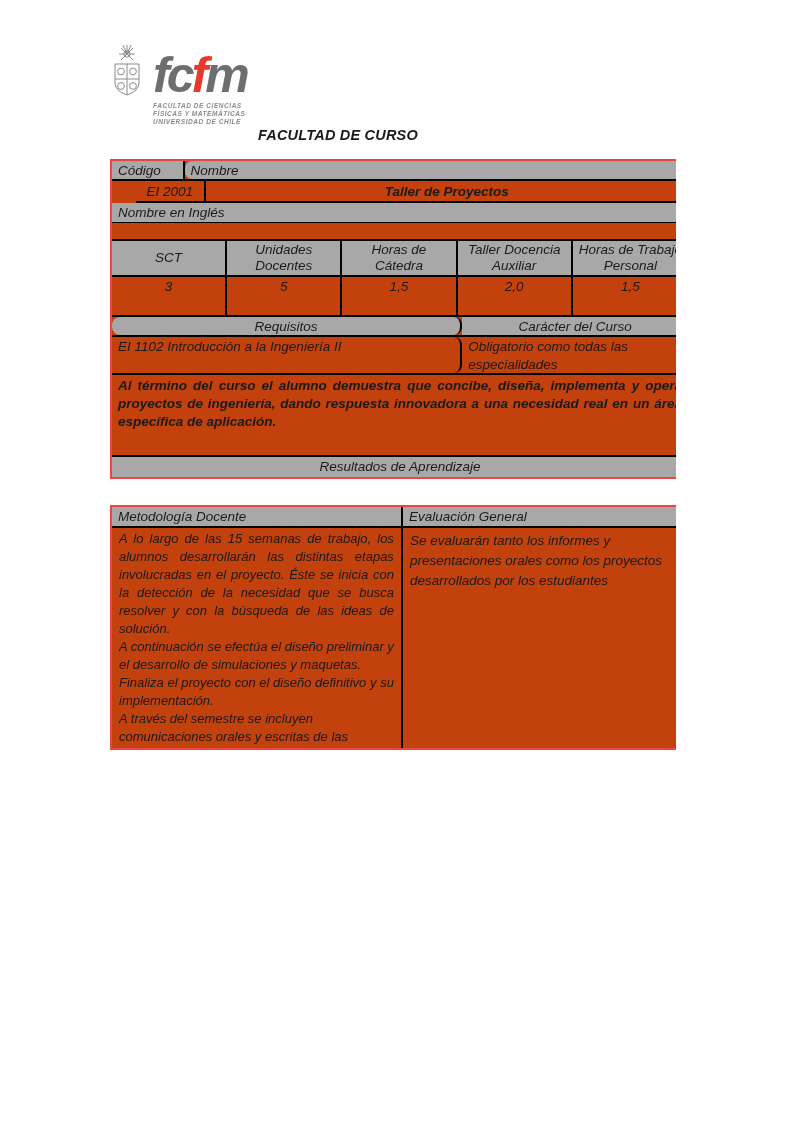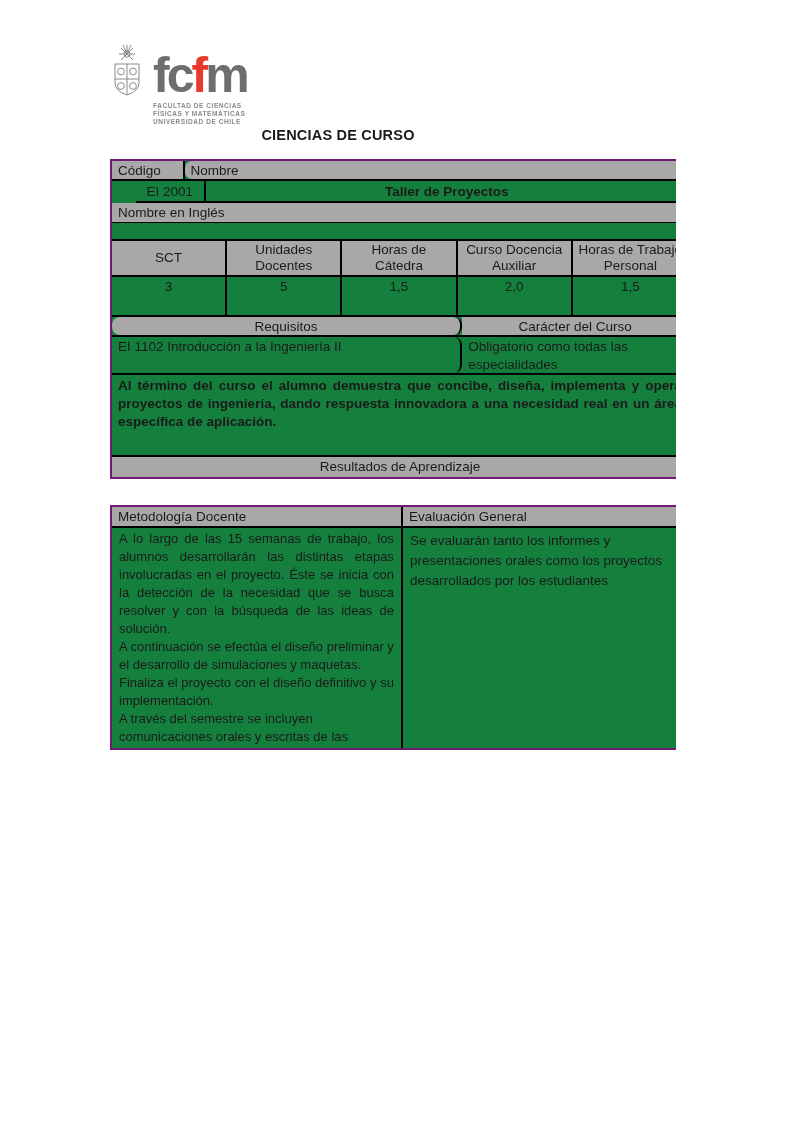--- a/index.html
+++ b/index.html
@@ -5,20 +5,21 @@
   * { margin: 0; padding: 0; box-sizing: border-box; }
   html, body { background: #ffffff; }
   body { font-family: "Liberation Sans", sans-serif; color: #1a1a1a; }
 
   .page {
     position: relative;
     width: 676px;
     height: 1132px;
     background: #ffffff;
     overflow: hidden;
+    font-style: italic;
   }
 
   
   .logo-block {
     position: absolute;
     left: 108px;
     top: 44px;
     display: flex;
     align-items: flex-start;
   }
@@ -53,22 +54,22 @@
     font-size: 14.5px;
     font-weight: bold;
     letter-spacing: 0.2px;
   }
 
   
   .tbl {
     position: absolute;
     left: 110px;
     width: 580px;
-    border: 2px solid #701a75;
-    background: #15803d;
+    border: 2px solid #ef4444;
+    background: #c2410c;
     font-size: 13.5px;
   }
   .tbl-course { top: 159px; }
   .tbl-method { top: 505px; }
 
   .row { display: flex; border-bottom: 2px solid #000; }
   .row:last-child { border-bottom: none; }
   .cell {
     border-right: 2px solid #000;
     padding: 1px 6px;
@@ -161,42 +162,42 @@
           <span class="wm-gray">m</span>
       </div>
       <div class="logo-sub">
         <div>FACULTAD DE CIENCIAS</div>
         <div>FÍSICAS Y MATEMÁTICAS</div>
         <div>UNIVERSIDAD DE CHILE</div>
       </div>
     </div>
   </div>
 
-  <div class="doc-title">CIENCIAS DE CURSO</div>
+  <div class="doc-title">FACULTAD DE CURSO</div>
 
   <div class="tbl tbl-course">
     <div class="row r-code-hdr">
       <div class="cell gray c-codigo">Código</div>
       <div class="cell gray c-nombre">Nombre</div>
     </div>
     <div class="row r-code-val">
       <div class="cell c-codigo center">EI 2001</div>
       <div class="cell c-nombre center bold">Taller de Proyectos</div>
     </div>
     <div class="row r-english">
       <div class="cell gray full">Nombre en Inglés</div>
     </div>
     <div class="row r-empty">
       <div class="cell full"></div>
     </div>
     <div class="row r-credits-h">
       <div class="cell gray c-fifth">SCT</div>
       <div class="cell gray c-fifth">Unidades Docentes</div>
       <div class="cell gray c-fifth">Horas de Cátedra</div>
-      <div class="cell gray c-fifth">Curso Docencia Auxiliar</div>
+      <div class="cell gray c-fifth">Taller Docencia Auxiliar</div>
       <div class="cell gray c-fifth">Horas de Trabajo Personal</div>
     </div>
     <div class="row r-credits-v">
       <div class="cell c-fifth center">3</div>
       <div class="cell c-fifth center">5</div>
       <div class="cell c-fifth center">1,5</div>
       <div class="cell c-fifth center">2,0</div>
       <div class="cell c-fifth center">1,5</div>
     </div>
     <div class="row r-req-hdr">

